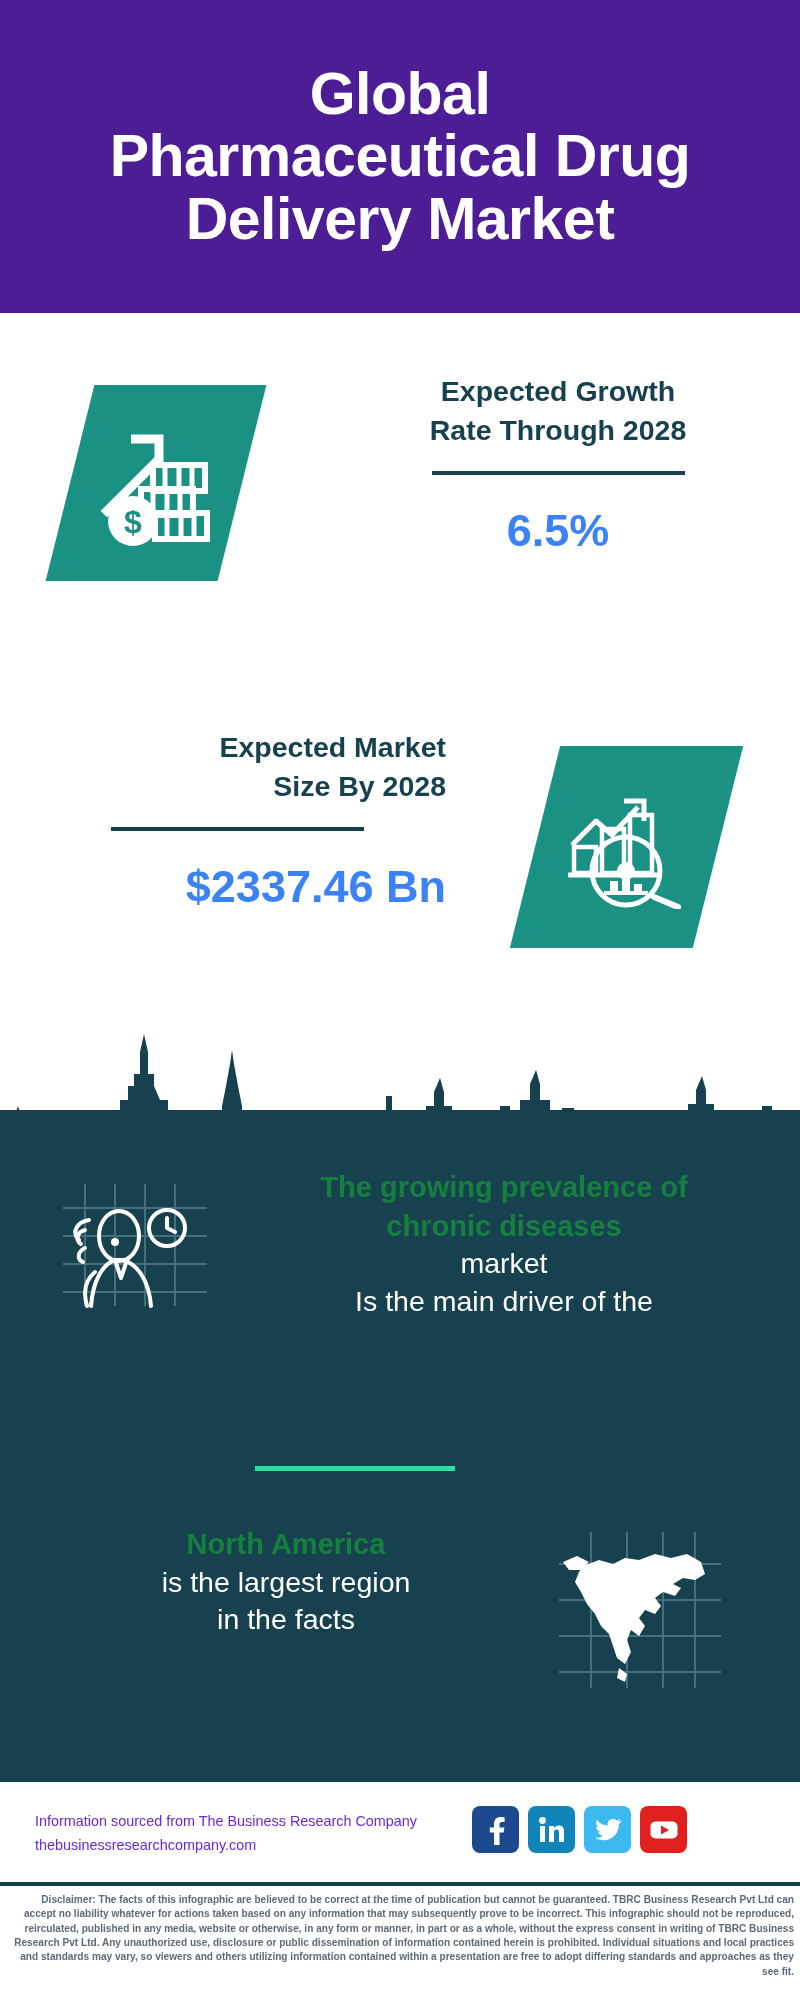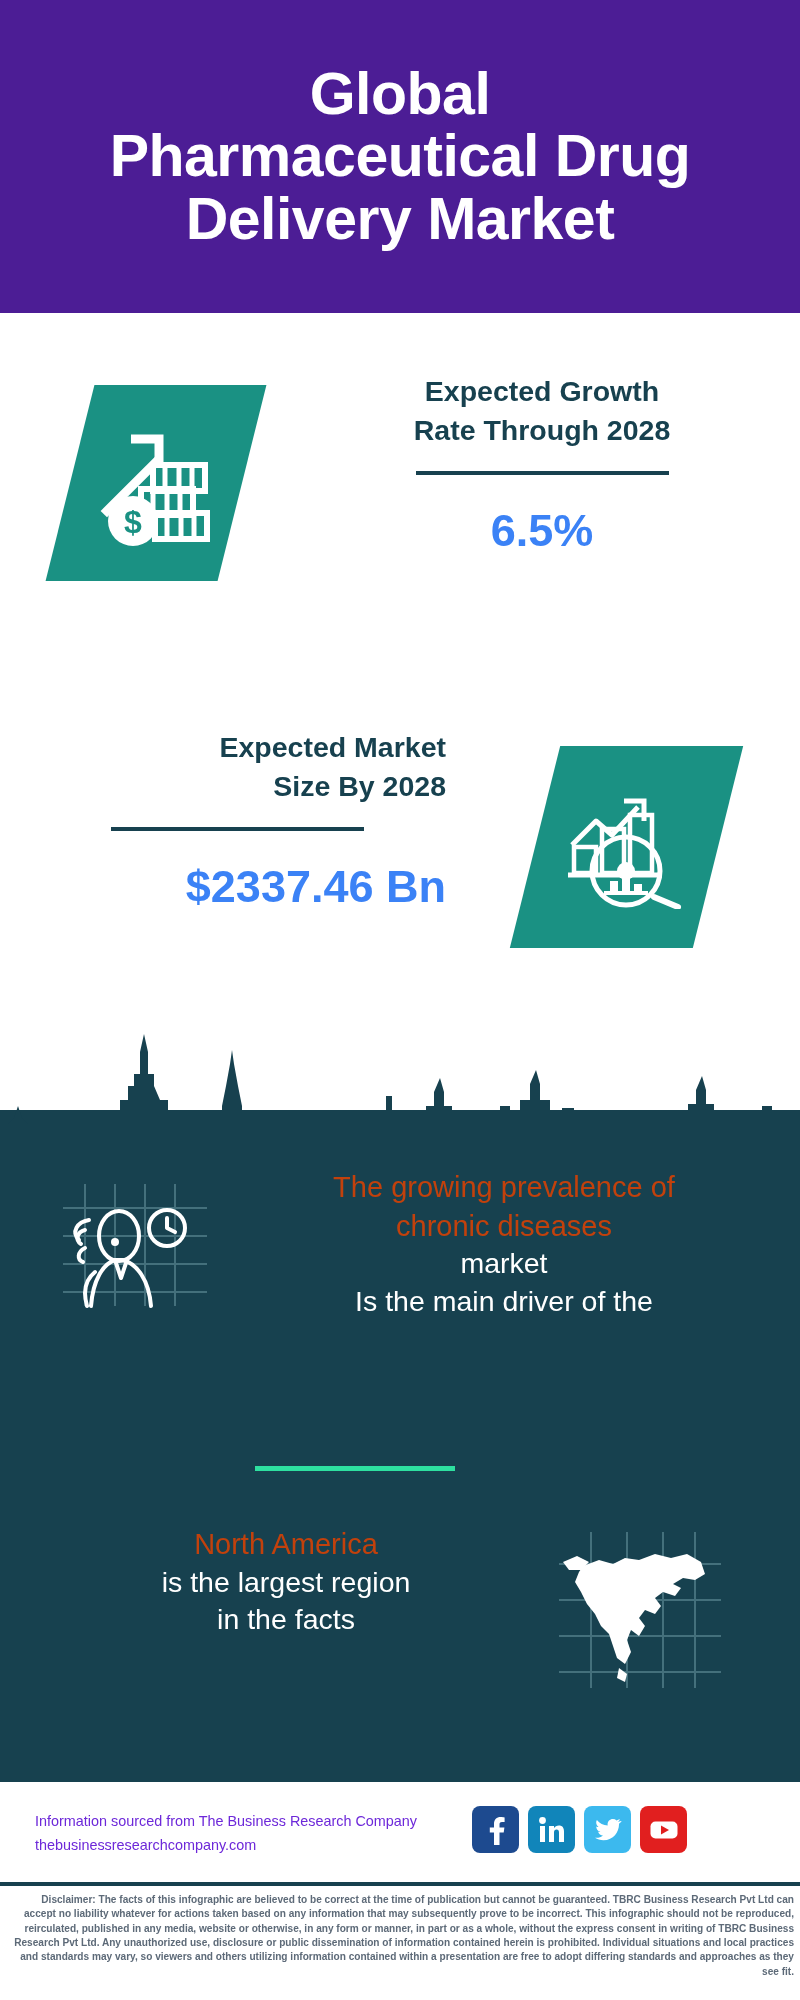--- a/index.html
+++ b/index.html
@@ -32,21 +32,21 @@
     position:absolute;
     background:#1a9183;
     transform:skewX(-14deg);
     display:flex; align-items:center; justify-content:center;
   }
   .para > svg { transform:skewX(14deg); }
 
   
   .stat1-icon { left:70px; top:385px; width:172px; height:196px; }
   .stat1-text {
-    position:absolute; left:336px; top:372px; width:412px; text-align:center;
+    position:absolute; left:352px; top:372px; width:412px; text-align:center;
   }
   .stat-label {
     color:#17414f; font-weight:bold; font-size:28.5px; line-height:1.37;
   }
   .stat-rule-dark {
     width:253px; height:4px; background:#17414f; margin:21px auto 0 auto;
   }
   .stat-value-teal {
     color:#3b82f6; font-weight:bold; font-size:45px; line-height:1.05;
     margin-top:32px; white-space:nowrap;
@@ -55,21 +55,21 @@
   
   .stat2-text { position:absolute; left:28px; top:728px; width:418px; text-align:right; }
   .stat2-icon { left:535px; top:746px; width:183px; height:202px; }
 
   
   .dark-zone { position:absolute; left:0; top:1110px; width:800px; height:672px; background:#17414f; }
   .skyline { position:absolute; left:0; top:1000px; width:800px; height:160px; display:block; }
   .driver-icon { position:absolute; left:55px; top:1180px; width:160px; height:130px; }
   .driver-text { position:absolute; left:240px; top:1168px; width:528px; text-align:center; }
   .accent-head {
-    color:#c2410c; font-weight:normal; font-size:29px; line-height:1.33;
+    color:#15803d; font-weight:bold; font-size:29px; line-height:1.33;
   }
   .white-sub {
     color:#ffffff; font-size:28.5px; line-height:1.32; font-weight:normal;
   }
 
   .mid-rule { position:absolute; left:255px; top:1466px; width:200px; height:5px; background:#2ee0a0; }
   .region-text { position:absolute; left:26px; top:1525px; width:520px; text-align:center; }
   .region-map { position:absolute; left:555px; top:1530px; width:170px; height:160px; }
 
   

